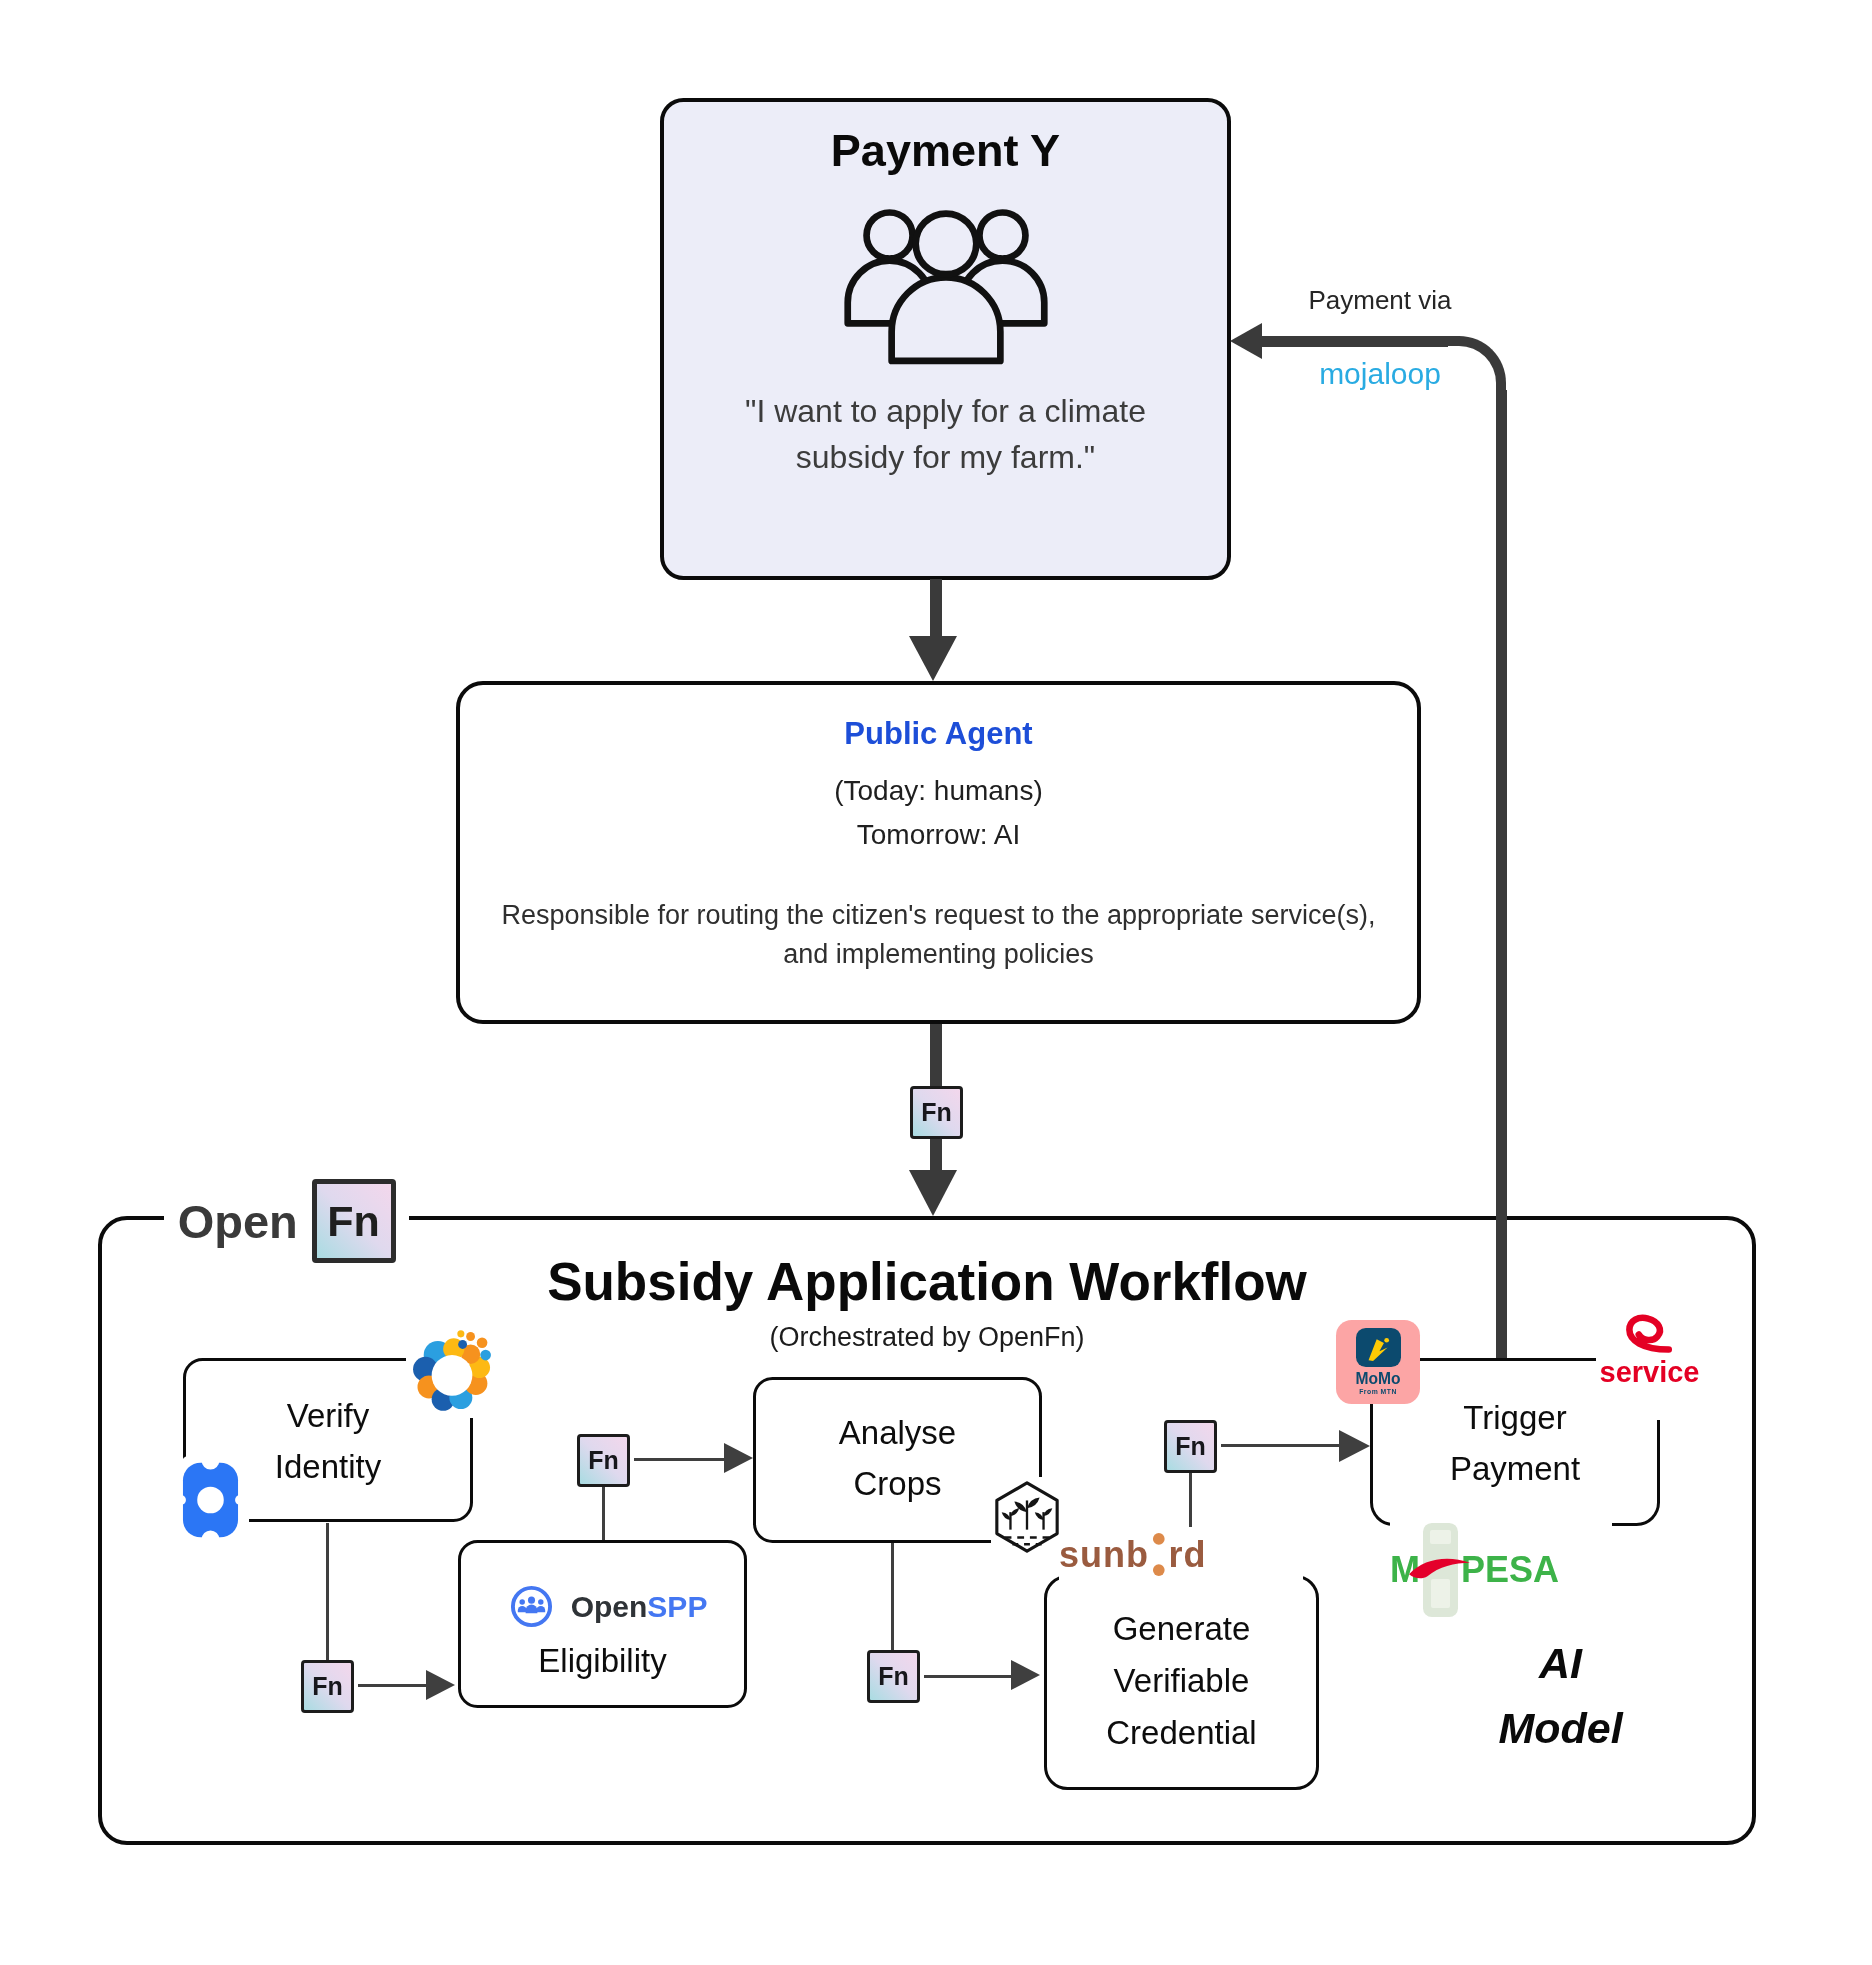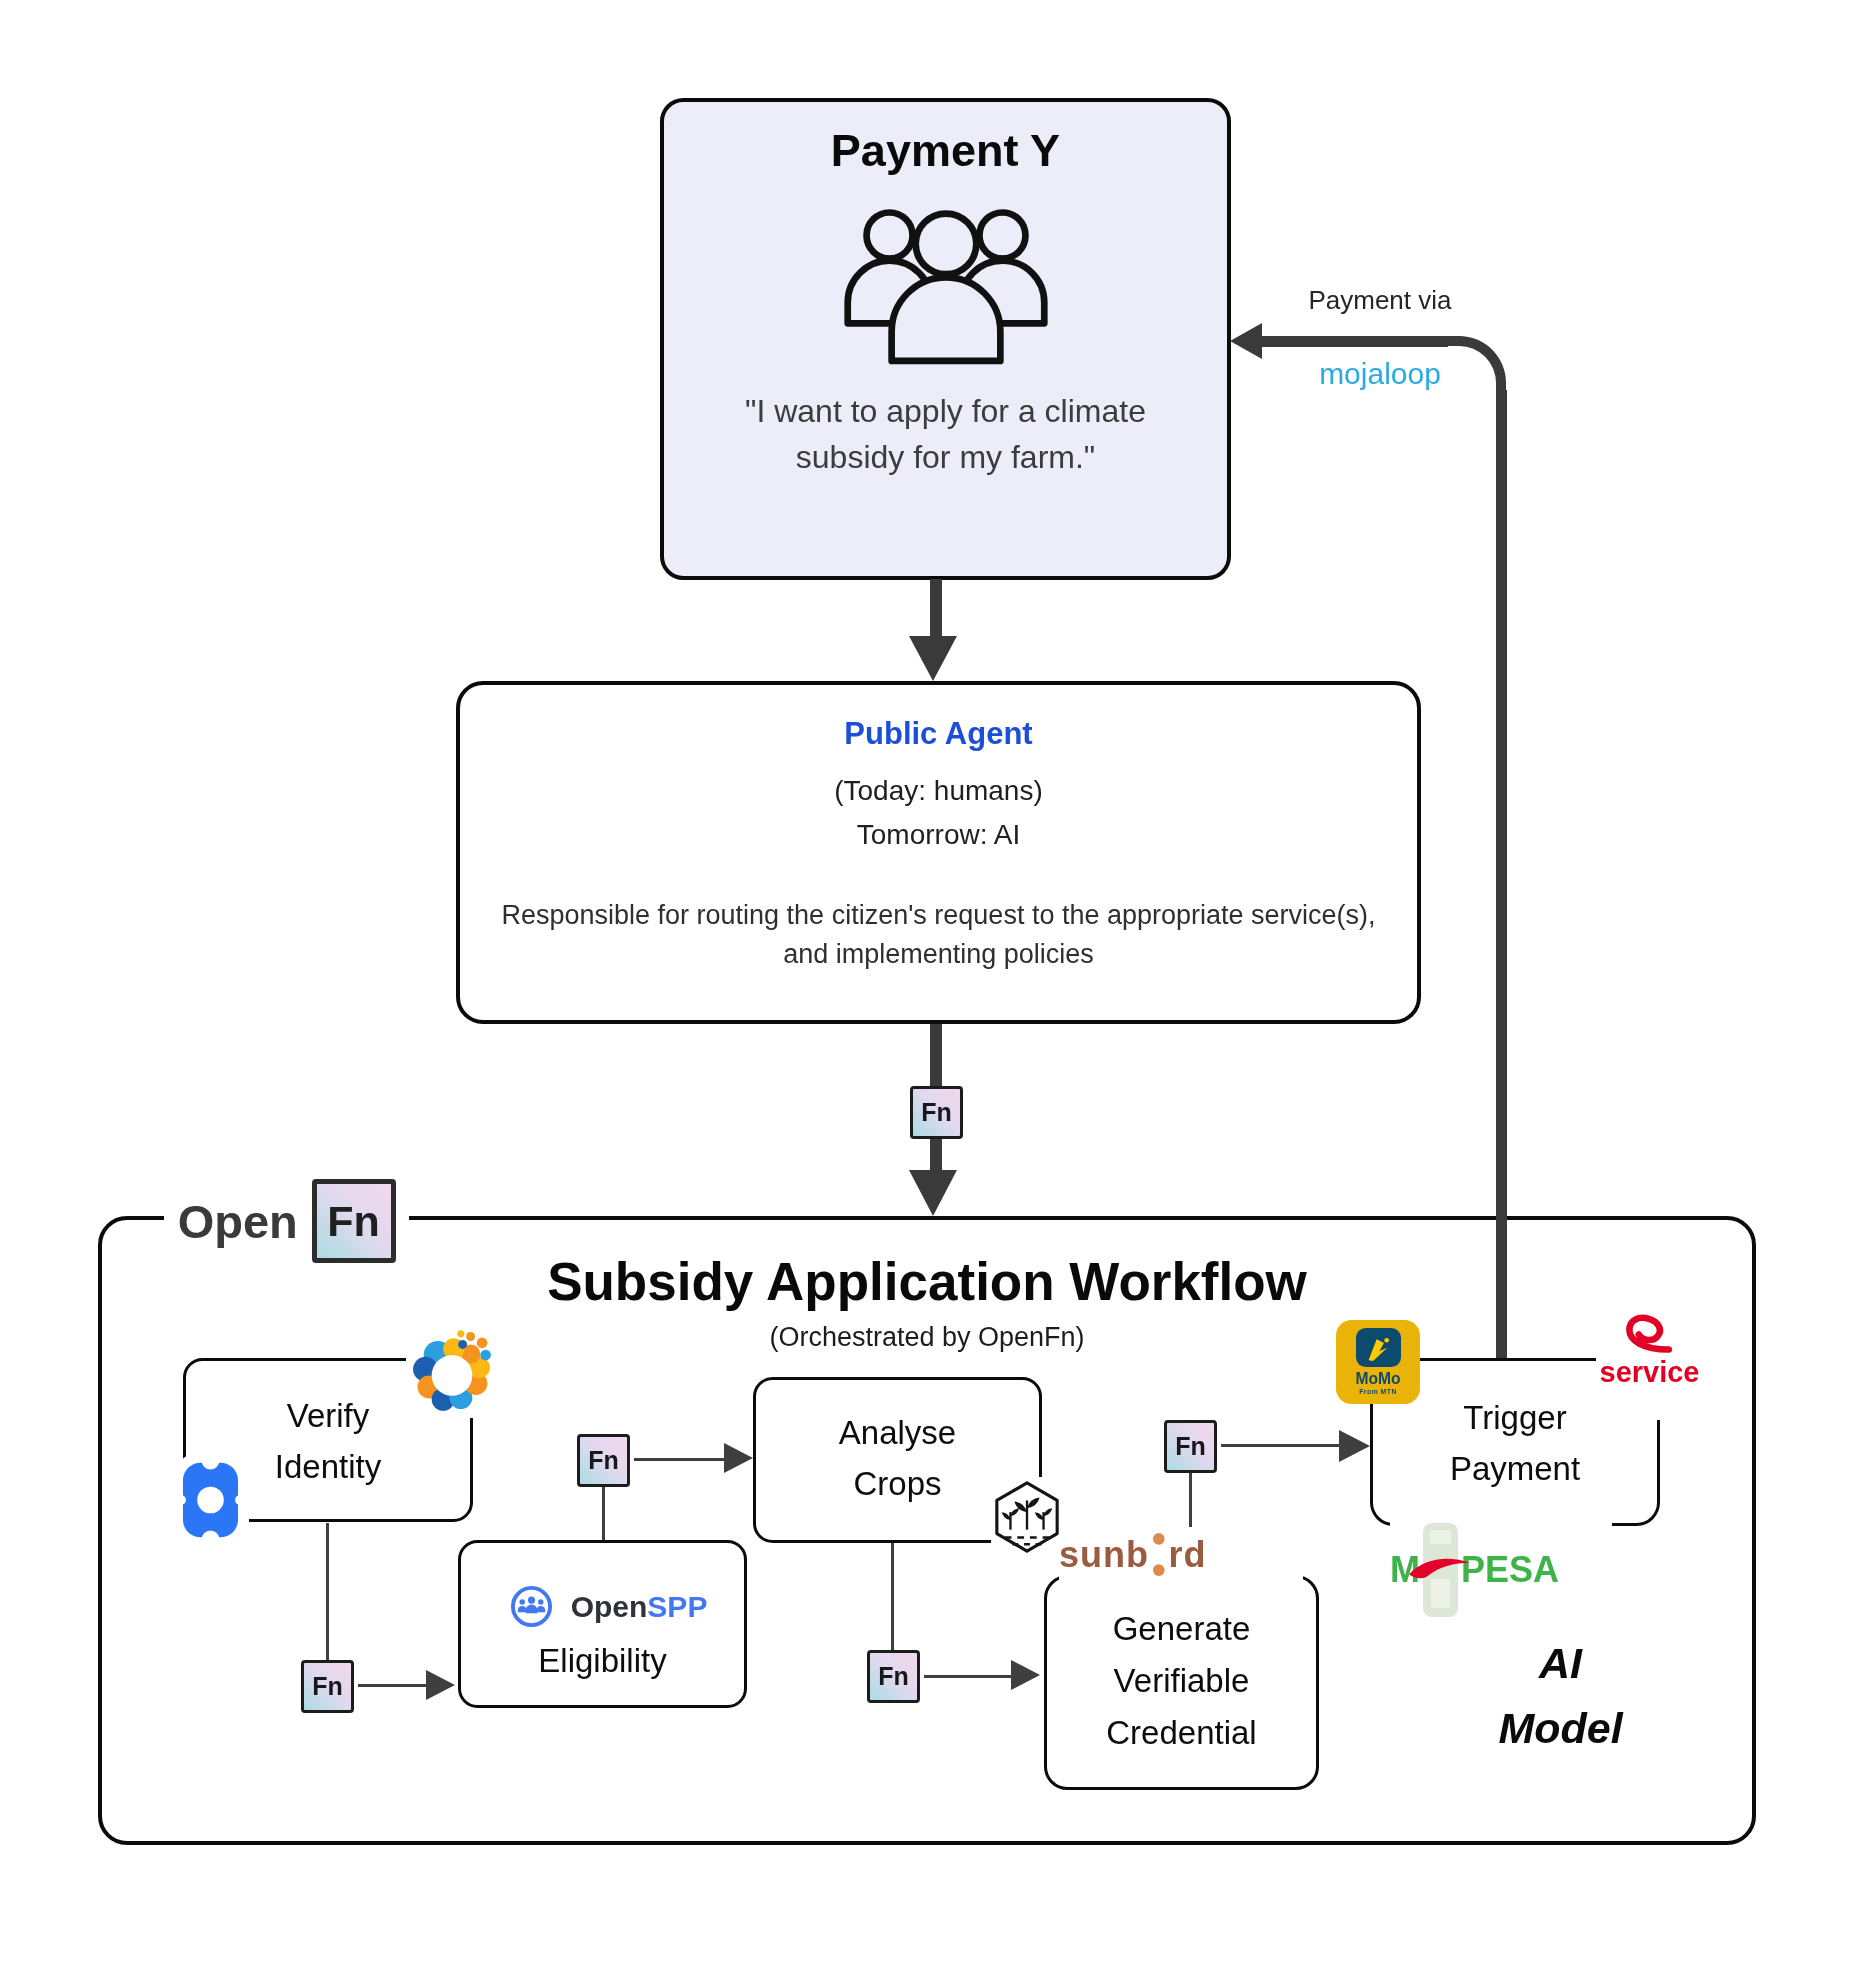--- a/index.html
+++ b/index.html
@@ -222,21 +222,21 @@
   <div class="patch" style="left:1059px;top:1527px;width:244px;height:55px;gap:2px;">
     <span style="font-size:36px;font-weight:600;color:#9a5b3f;letter-spacing:1px;">sunb</span>
     <svg width="15.6" height="55" viewBox="0 0 16 56">
       <circle cx="8" cy="12" r="6" fill="#dd8a4a"></circle>
       <circle cx="8" cy="44" r="6" fill="#dd8a4a"></circle>
     </svg>
     <span style="font-size:36px;font-weight:600;color:#9a5b3f;letter-spacing:1px;">rd</span>
   </div>
 
 
-  <div class="abs" style="left:1336px;top:1320px;width:84px;height:84px;background:#eab308;border-radius:15.6px;text-align:center;">
+  <div class="abs" style="left:1336px;top:1320px;width:84px;height:84px;background:#fca5a5;border-radius:15.6px;text-align:center;">
     <div style="width:45px;height:39px;background:#0c4a6e;border-radius:9.8px;margin:7.8px auto 0;display:flex;align-items:center;justify-content:center;">
       <svg width="33" height="29" viewBox="0 0 34 32">
         <path d="M6 30 L15 7 L23 11 L18 20 L27 16 L11 31 Z" fill="#ffcb05"></path>
         <circle cx="26" cy="8" r="2.6" fill="#ffcb05"></circle>
       </svg>
     </div>
     <div style="font-size:15.6px;font-weight:800;color:#0c4a6e;margin-top:2.9px;">MoMo</div>
     <div style="font-size:6.8px;font-weight:700;color:#0c4a6e;letter-spacing:0.5px;">From MTN</div>
   </div>
 

